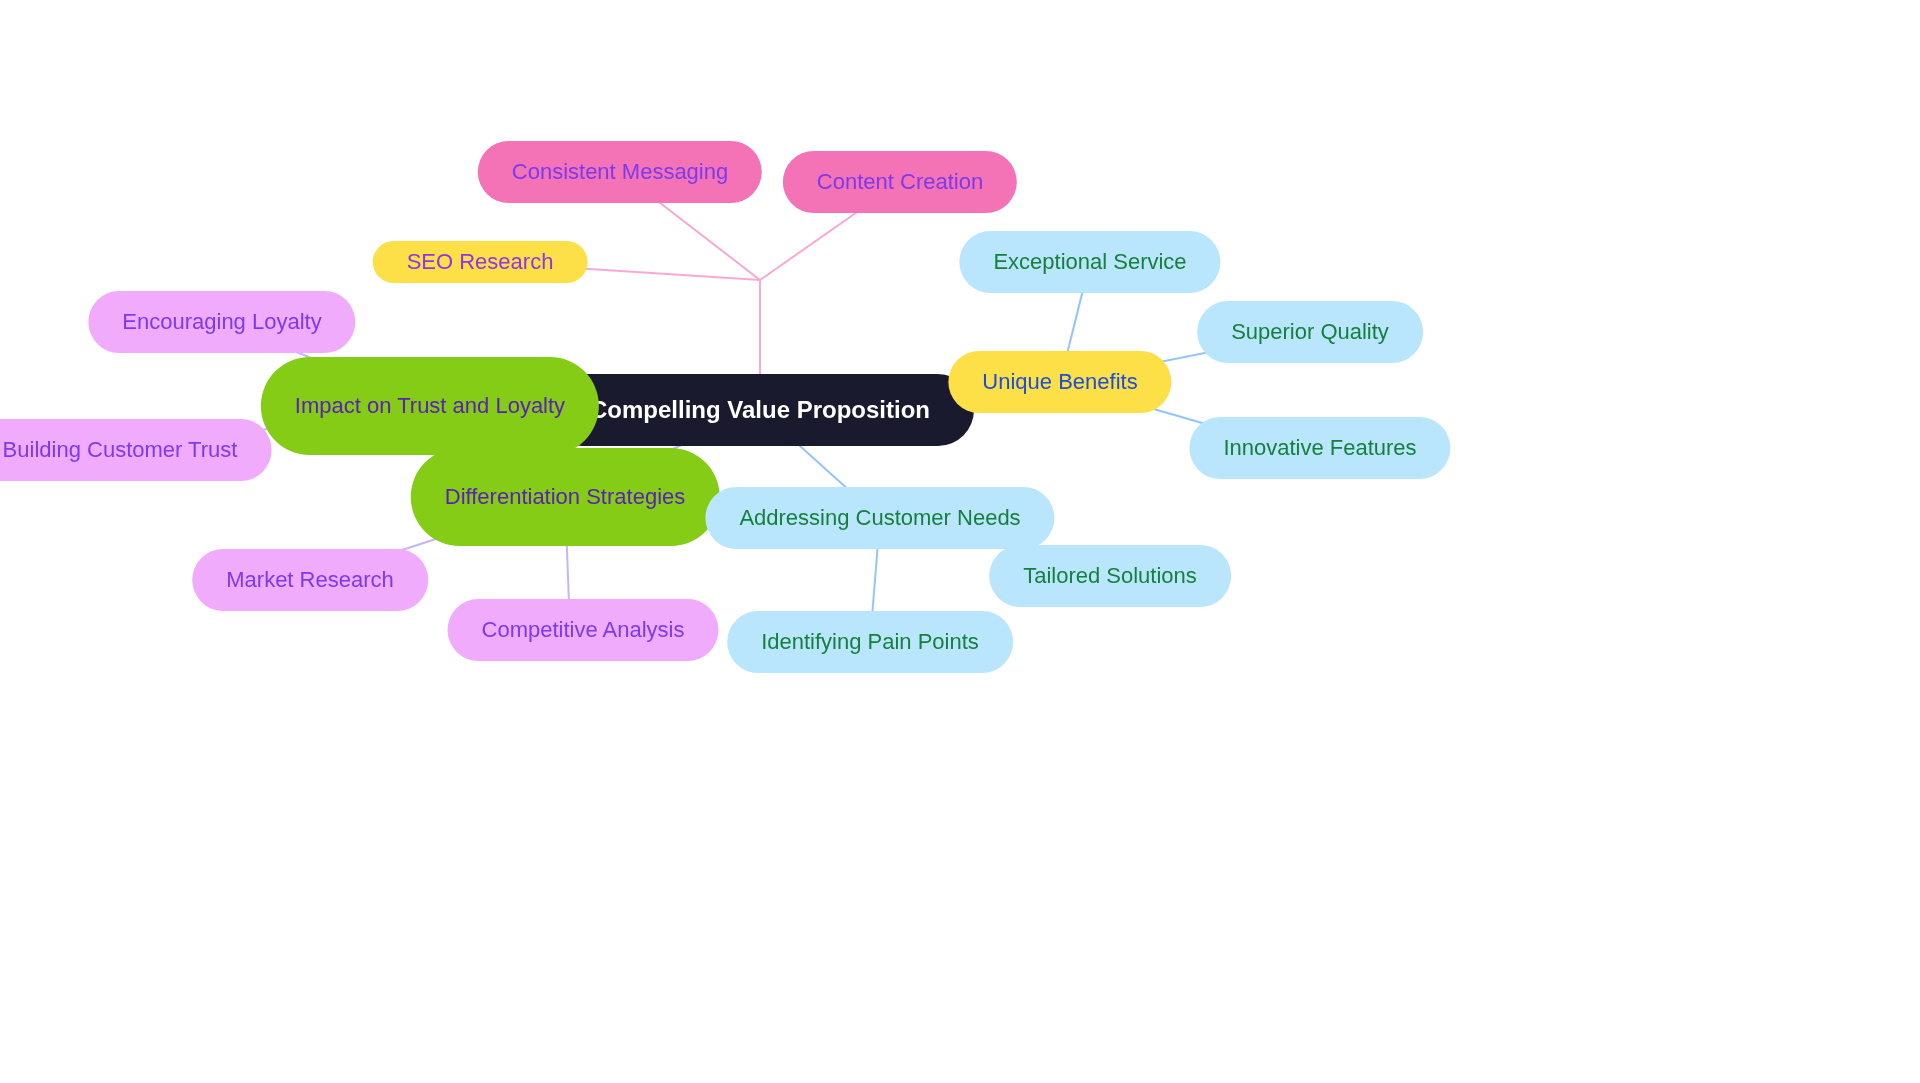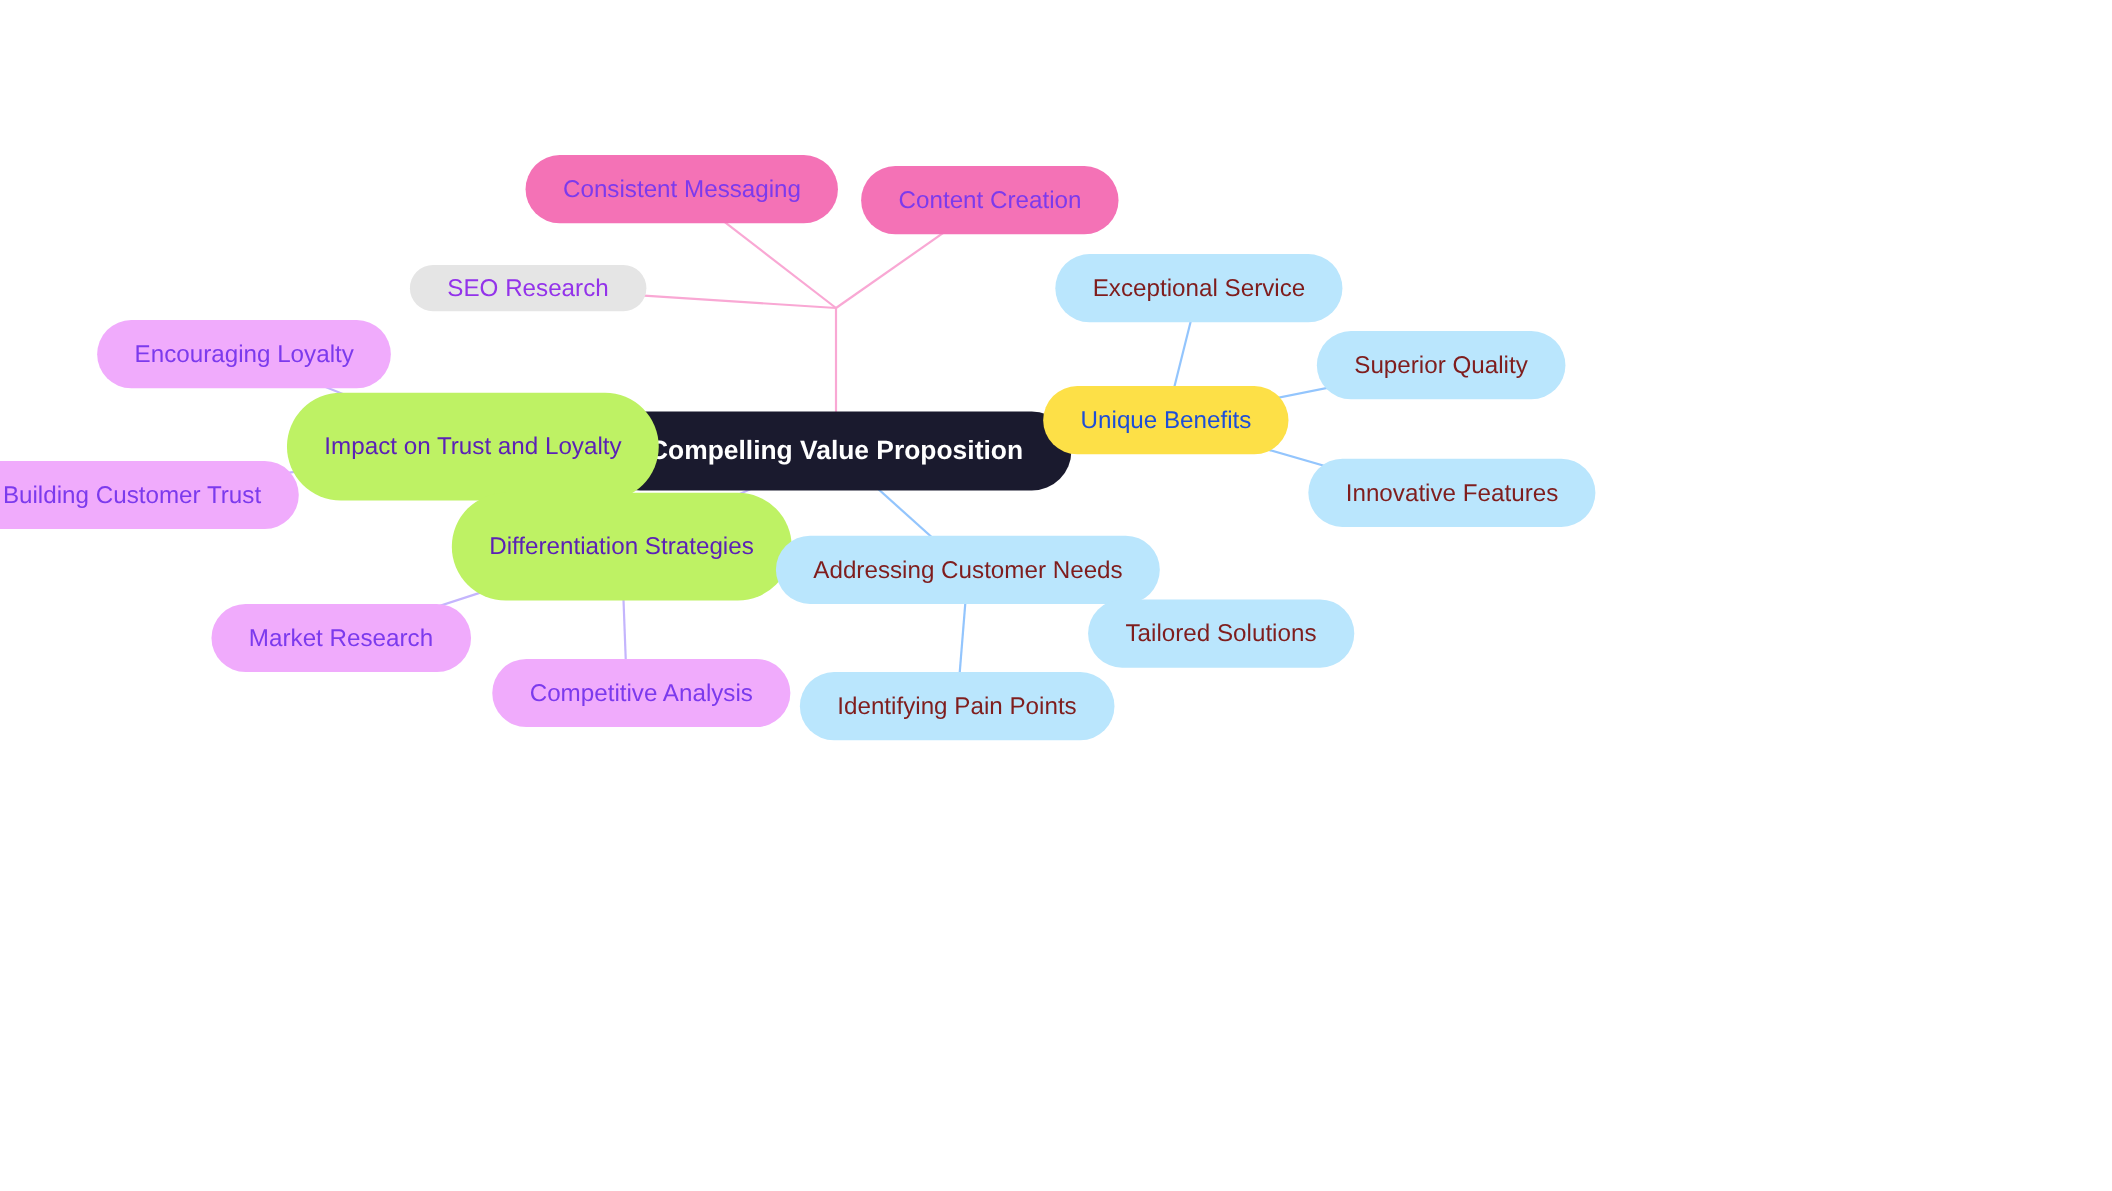--- a/index.html
+++ b/index.html
@@ -43,37 +43,37 @@
       padding: 22px 44px;
       border-radius: 50px;
     }
     .node-pink {
       background: #f472b6;
       color: #7c3aed;
       padding: 18px 34px;
       text-align: center;
     }
     .node-pink-light {
-      background: #e5e5e5;
+      background: #fde047;
       color: #9333ea;
       padding: 8px 34px;
     }
     .node-purple-light {
       background: #f0abfc;
       color: #7c3aed;
       padding: 18px 34px;
     }
     .node-purple-medium {
-      background: #bef264;
+      background: #84cc16;
       color: #5b21b6;
       padding: 36px 34px;
     }
     .node-blue-light {
       background: #bae6fd;
-      color: #7f1d1d;
+      color: #15803d;
       padding: 18px 34px;
     }
     .node-blue-medium {
       background: #fde047;
       color: #1d4ed8;
       padding: 18px 34px;
     }
   </style>
 </head>
 <body>

